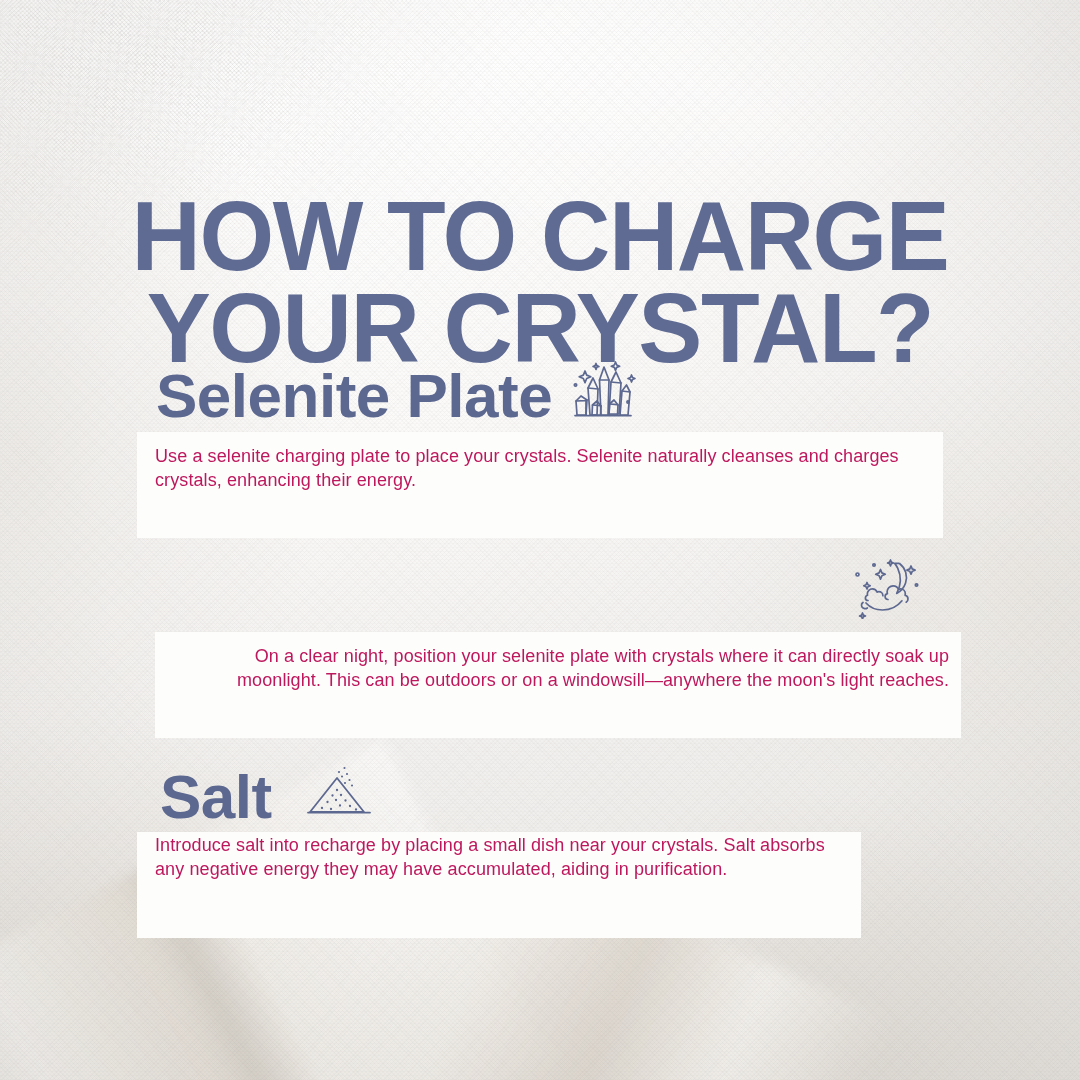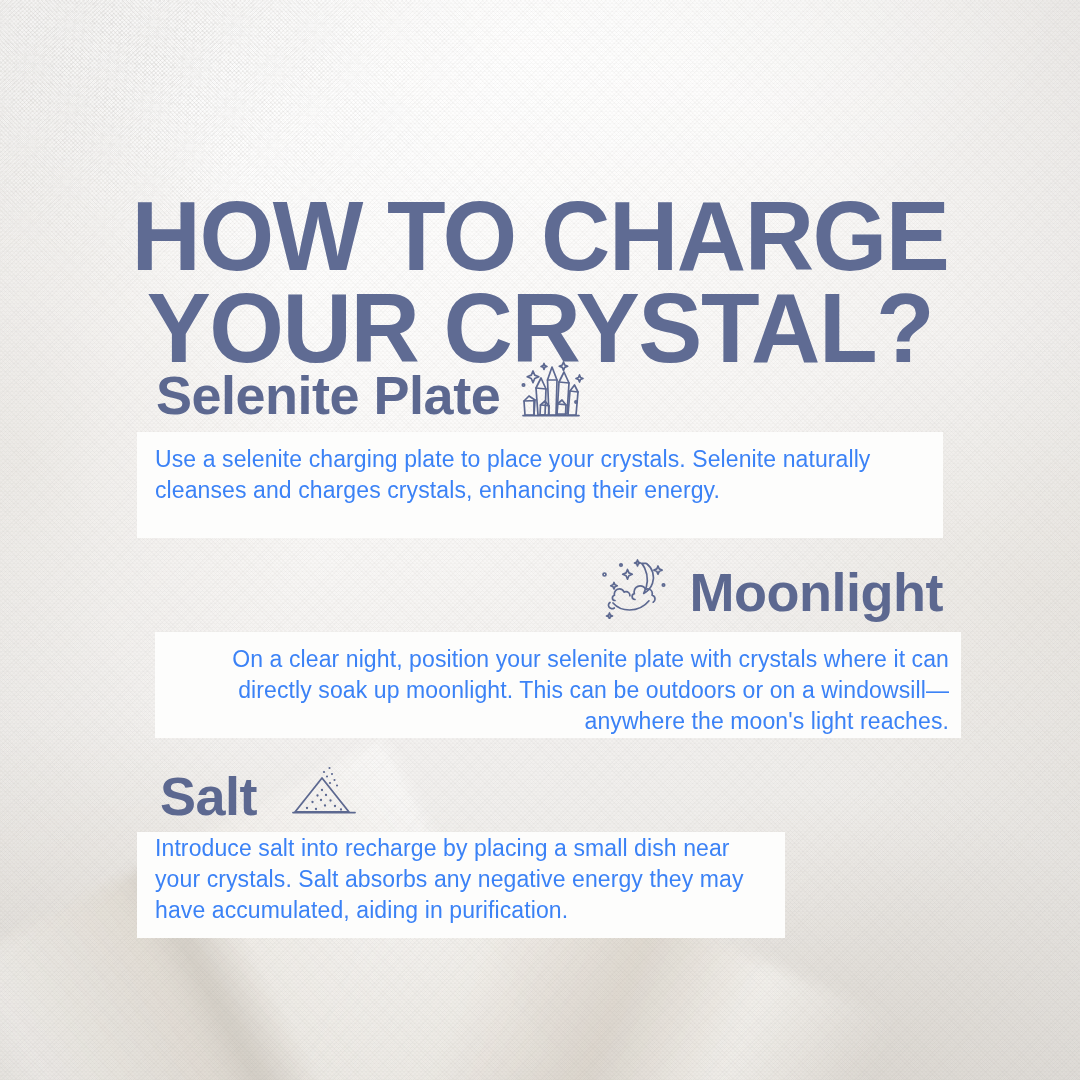--- a/index.html
+++ b/index.html
@@ -87,54 +87,54 @@
     transform:scaleX(.97);
   }
   .title-line{display:block;white-space:nowrap;}
 
   
   .head{
     position:absolute;
     display:flex;align-items:center;
     color:#5c6890;
     font-weight:bold;
-    font-size:54px;
+    font-size:62px;
     letter-spacing:-.5px;
     line-height:1;
   }
   .head .ht{white-space:nowrap;}
   .head .icon{display:block;flex:none;}
 
   
   .band{
     position:absolute;
     background:#fdfdfc;
-    color:#3b82f6;
-    font-size:23px;
+    color:#be185d;
+    font-size:18px;
     line-height:1.34;
     letter-spacing:.1px;
     box-sizing:border-box;
   }
   .band p{margin:0;}
 
   
   #head-selenite{left:156px;top:362px;}
   #head-selenite .icon{margin-left:16px;margin-top:-4px;}
 
   #band-selenite{left:137px;top:432px;width:806px;height:106px;padding:12px 18px;text-align:left;}
 
   #head-moonlight{right:137px;top:557px;}
   #head-moonlight .icon{margin-right:18px;margin-top:-2px;}
 
   #band-moonlight{left:155px;top:632px;width:806px;height:106px;padding:12px 12px 12px 18px;text-align:right;}
 
   #head-salt{left:160px;top:762px;gap:20px;}
   #head-salt .icon{margin-left:14px;margin-top:2px;}
 
-  #band-salt{left:137px;top:832px;width:648px;height:106px;padding:1px 18px;text-align:left;}
+  #band-salt{left:137px;top:832px;width:724px;height:106px;padding:1px 18px;text-align:left;}
 </style>
 </head>
 <body>
 
 <div id="poster">
 
   <div class="bg bg-base"></div>
   <div class="bg bg-folds"></div>
   <div class="bg-hem"></div>
   <div class="bg-hem2"></div>
@@ -208,21 +208,20 @@
           <path d="M33.5 14.5 l1.4 3.4 3.4 1.4 -3.4 1.4 -1.4 3.4 -1.4 -3.4 -3.4 -1.4 3.4 -1.4 Z"></path>
           <path d="M64 11 l1.2 2.9 2.9 1.2 -2.9 1.2 -1.2 2.9 -1.2 -2.9 -2.9 -1.2 2.9 -1.2 Z"></path>
           <path d="M20 27.5 l.95 2.3 2.3 .95 -2.3 .95 -.95 2.3 -.95 -2.3 -2.3 -.95 2.3 -.95 Z"></path>
           <path d="M43.5 5 l.85 2.1 2.1 .85 -2.1 .85 -.85 2.1 -.85 -2.1 -2.1 -.85 2.1 -.85 Z"></path>
           <path d="M15.5 58 l.85 2.1 2.1 .85 -2.1 .85 -.85 2.1 -.85 -2.1 -2.1 -.85 2.1 -.85 Z"></path>
           <circle cx="10.5" cy="19.5" r="1.5"></circle>
           <circle cx="27" cy="10" r="1.2"></circle>
           <circle cx="69.5" cy="30" r="1.2"></circle>
         </svg>
       </span>
-      <span class="ht">Moonlight</span>
     </div>
 
     <div class="band" id="band-moonlight">
       <p>On a clear night, position your selenite plate with crystals where it can directly soak up moonlight. This can be outdoors or on a windowsill—anywhere the moon's light reaches.</p>
     </div>
 
     <div class="head" id="head-salt">
       <span class="ht">Salt</span>
       <span class="icon">
         <svg width="66" height="58" viewBox="0 0 66 58" fill="none" stroke="#5c6890" stroke-width="1.8" stroke-linejoin="round" stroke-linecap="round">

